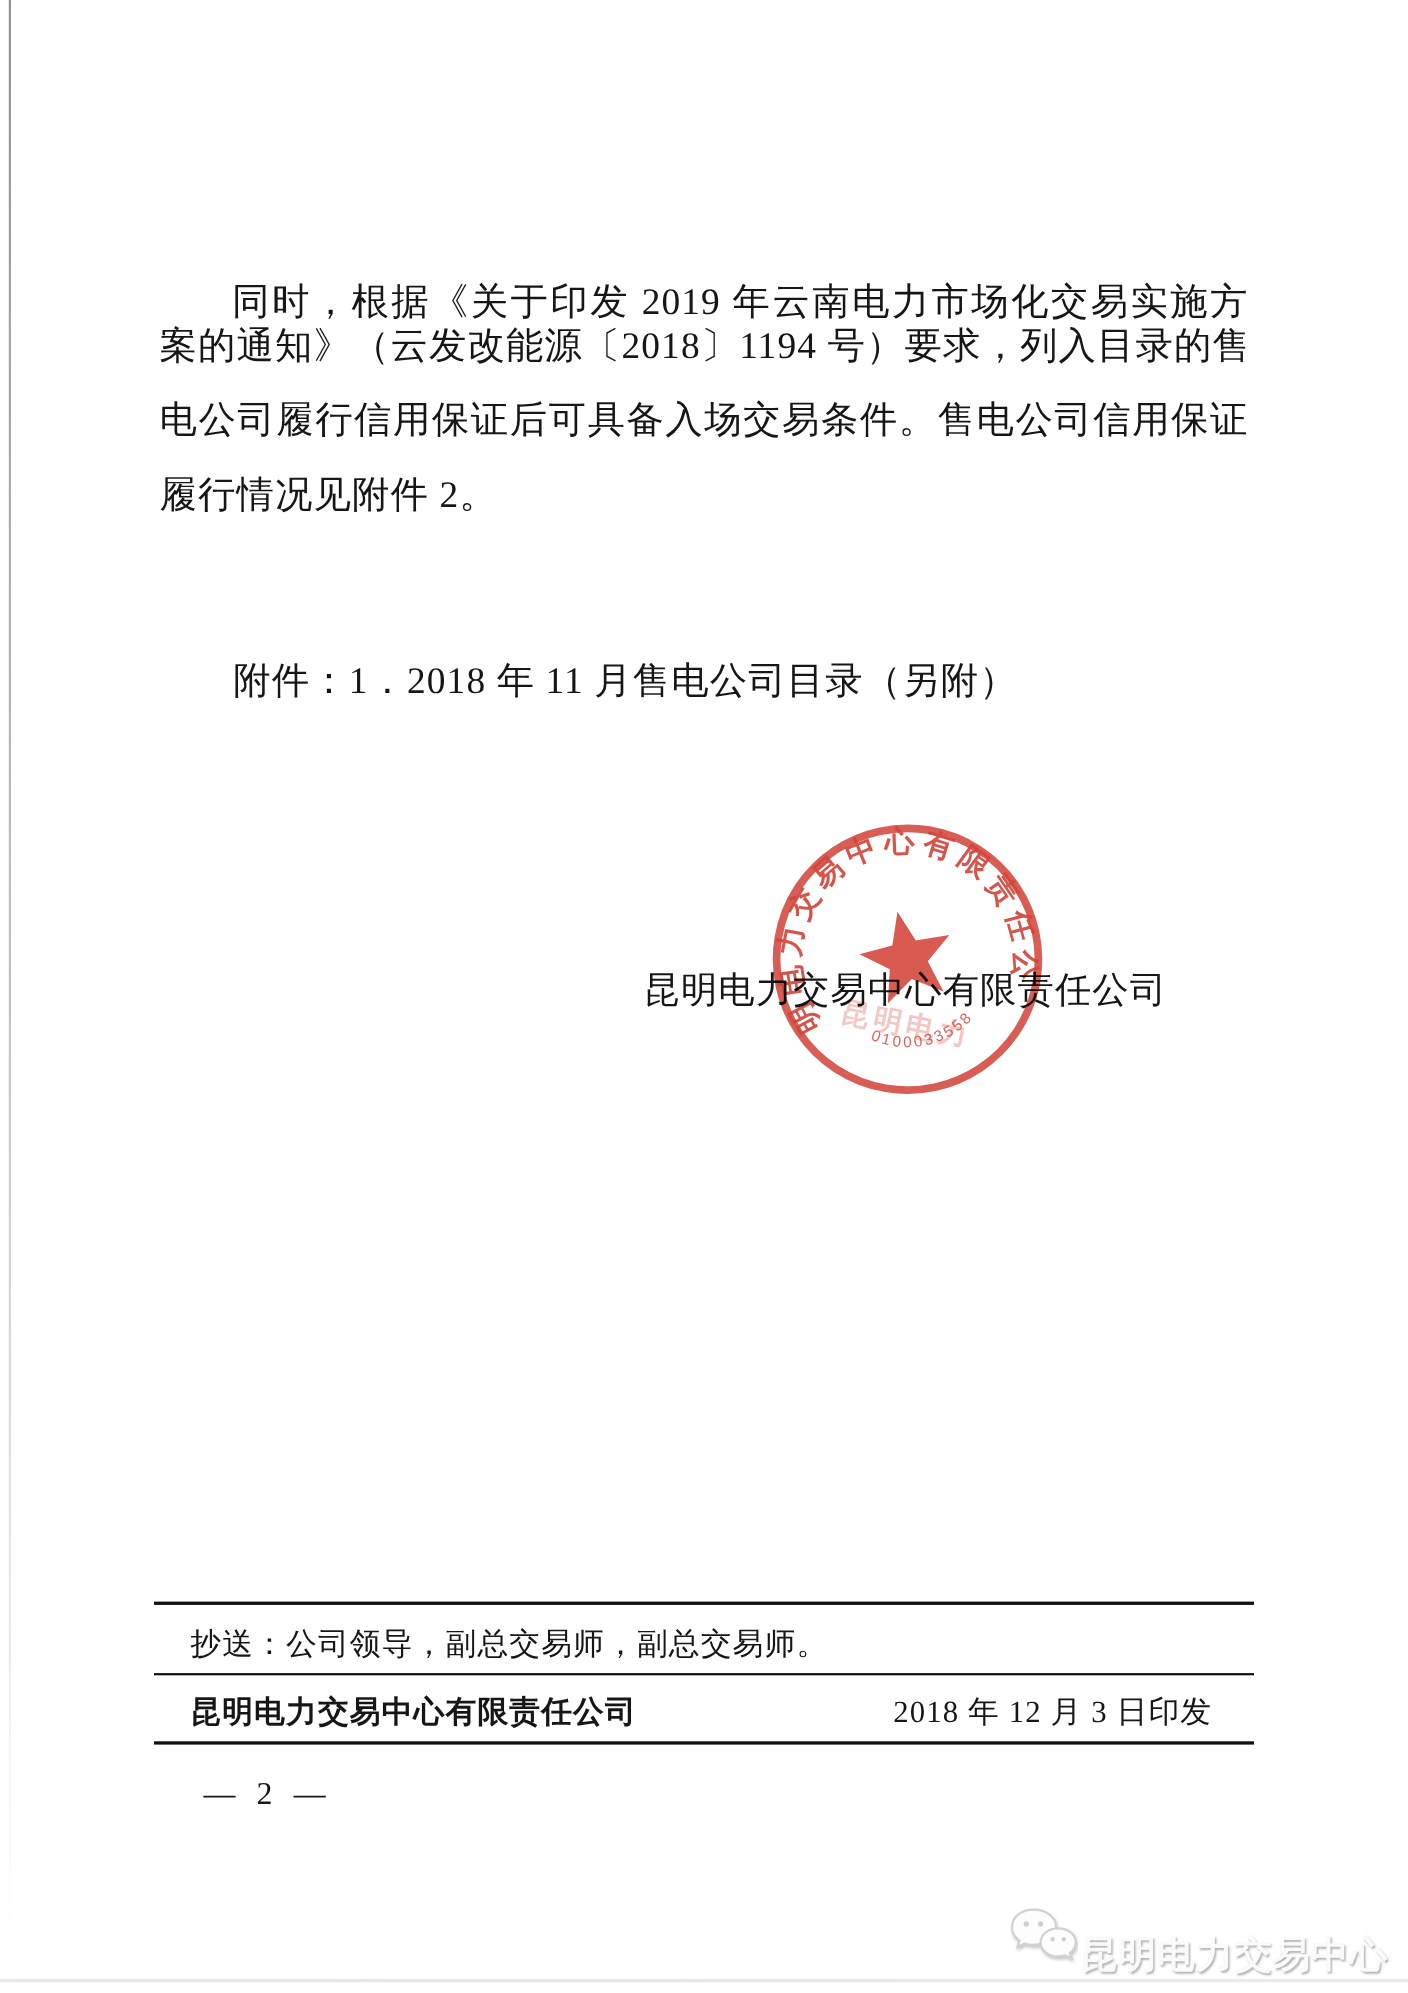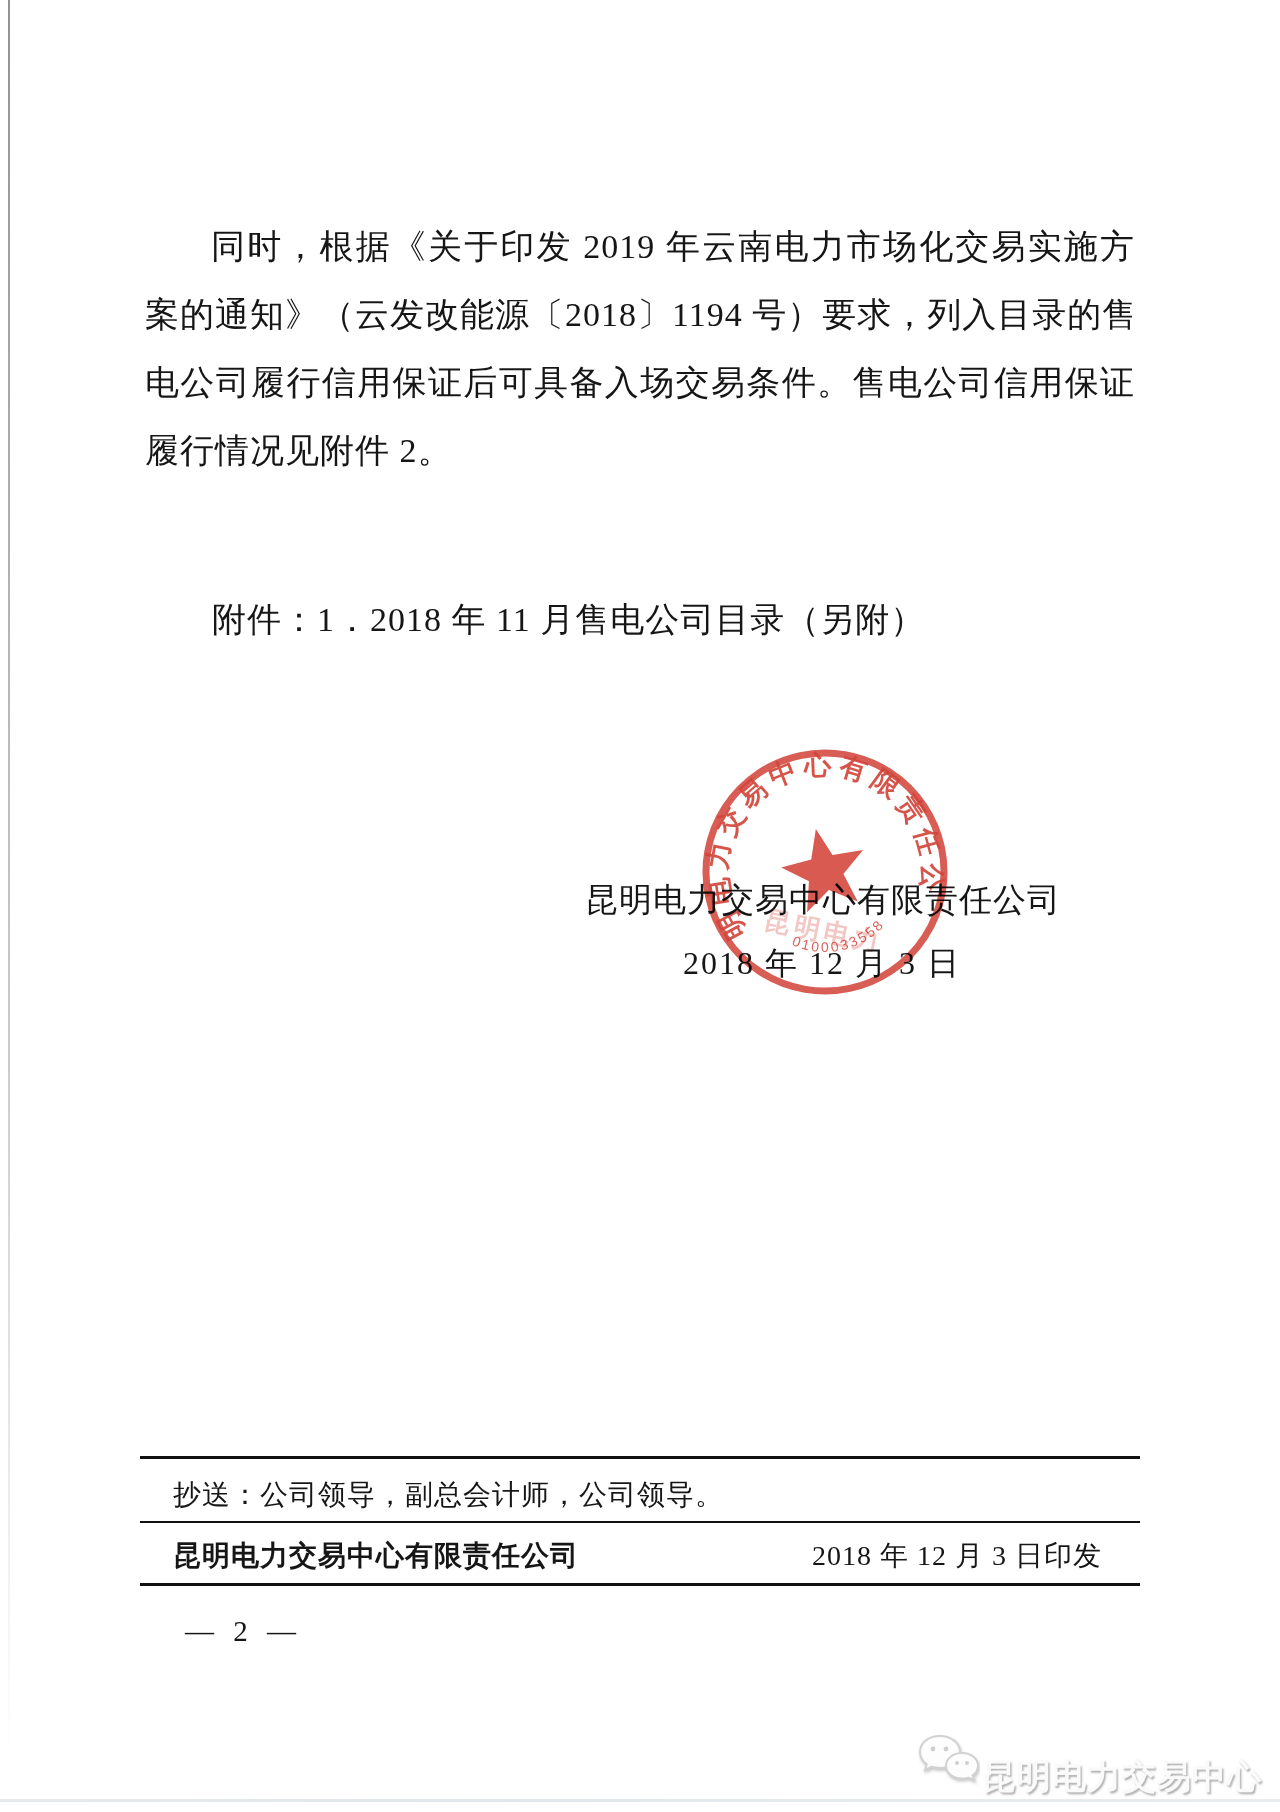--- a/index.html
+++ b/index.html
@@ -10,21 +10,21 @@
     color:#161616;
   }
   .scan-line{
     position:absolute;left:8px;top:0;width:2px;height:1755px;
     background:linear-gradient(to bottom,rgba(110,110,110,.75),rgba(140,140,140,.45) 60%,rgba(160,160,160,0));
   }
   .body-line{
     position:absolute;left:145px;width:990px;font-size:34px;line-height:40px;
     text-align:justify;text-align-last:justify;white-space:nowrap;letter-spacing:1px;
   }
-  .body-line.first{text-indent:66px;}
+  .body-line.first{text-indent:66px;margin-top:28px;}
   .body-line.last{text-align-last:left;}
   .attach-line{
     position:absolute;font-size:34px;line-height:40px;white-space:nowrap;letter-spacing:1px;margin-top:48px;
   }
   .sig-company{
     position:absolute;left:585px;top:878px;font-size:33px;white-space:nowrap;letter-spacing:1px;
   }
   .sig-date{
     position:absolute;left:683px;top:942px;font-size:32px;white-space:nowrap;letter-spacing:2px;
   }
@@ -62,21 +62,20 @@
   <div class="body-line first" style="top:227px">同时，根据《关于印发 2019 年云南电力市场化交易实施方</div>
   <div class="body-line" style="top:295px">案的通知》（云发改能源〔2018〕1194 号）要求，列入目录的售</div>
   <div class="body-line" style="top:363px">电公司履行信用保证后可具备入场交易条件。售电公司信用保证</div>
   <div class="body-line last" style="top:431px">履行情况见附件 2。</div>
 
   <div class="attach-line" style="left:212px;top:552px">
     <span>附件：</span><span>1．2018 年 11 月售电公司目录（另附）</span>
   </div>
 
   <div class="sig-company">昆明电力交易中心有限责任公司</div>
-  <div class="sig-date">2018 年 12 月 3 日</div>
 
   <svg class="seal" viewBox="0 0 260 260">
     <defs>
       <path id="sealArcTop" d="M 49.7 186.2 A 98 98 0 1 1 210.3 186.2" fill="none"></path>
       <path id="sealArcBottom" d="M 78.6 191.3 A 80 80 0 0 0 181.4 191.3" fill="none"></path>
       <path id="sealGhostPath" d="M 58 172 L 160 216" fill="none"></path>
     </defs>
     <circle cx="130" cy="130" r="119" fill="none" stroke="#cf382d" stroke-width="7" opacity="0.88"></circle>
     <text font-size="27" letter-spacing="6" fill="#cf382d" opacity="0.92" font-family="Liberation Serif, DejaVu Serif, serif" font-weight="700">
       <textPath href="#sealArcTop" startOffset="50%" text-anchor="middle">昆明电力交易中心有限责任公司</textPath>
@@ -86,21 +85,21 @@
     </g>
     <text font-size="14" letter-spacing="2.5" fill="#cf382d" opacity="0.85" font-family="Liberation Sans, DejaVu Sans, sans-serif">
       <textPath href="#sealArcBottom" startOffset="50%" text-anchor="middle">0100033558</textPath>
     </text>
     <text font-size="26" letter-spacing="4" fill="#cf382d" opacity="0.3" font-family="Liberation Serif, DejaVu Serif, serif" font-weight="700">
       <textPath href="#sealGhostPath">昆明电力交易中心有限责任公司</textPath>
     </text>
   </svg>
 
   <div class="rule" style="top:1456px"></div>
-  <div class="footer-text" style="left:173px;top:1476px">抄送：公司领导，副总会计师，公司领导。</div>
+  <div class="footer-text" style="left:173px;top:1476px">抄送：公司领导，副总交易师，副总交易师。</div>
   <div class="rule" style="top:1521px;height:2px"></div>
   <div class="footer-text issuer" style="left:173px;top:1537px">昆明电力交易中心有限责任公司</div>
   <div class="footer-text" style="left:812px;top:1537px">2018 年 12 月 3 日印发</div>
   <div class="rule" style="top:1583px"></div>
 
   <div class="page-num">— 2 —</div>
 
   <svg class="wm-icon" width="64" height="58" viewBox="0 0 64 58">
     <g stroke="#d2d2d2" stroke-width="2" fill="#fdfdfd" style="filter:drop-shadow(1.5px 2px 1.5px rgba(130,130,130,.45))">
       <path d="M24 5 C12 5 4 12 4 21 c0 5 2.6 9.3 6.8 12.2 L9 39 l6.5-3.2 c2.6.8 5.5 1.2 8.5 1.2 11 0 20-7 20-16 S35 5 24 5 Z"></path>

